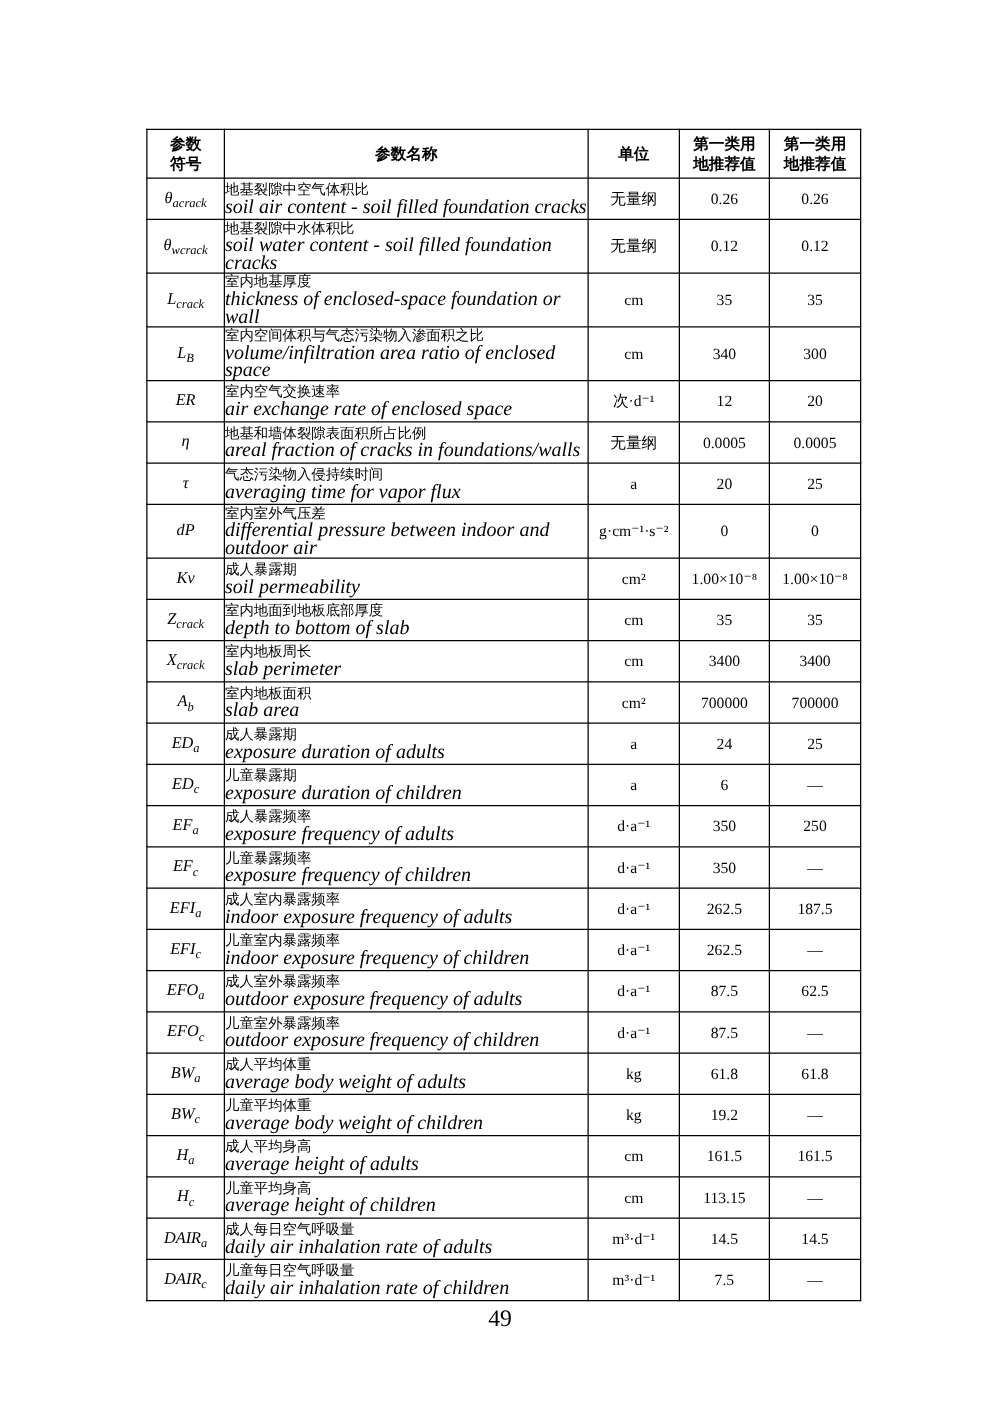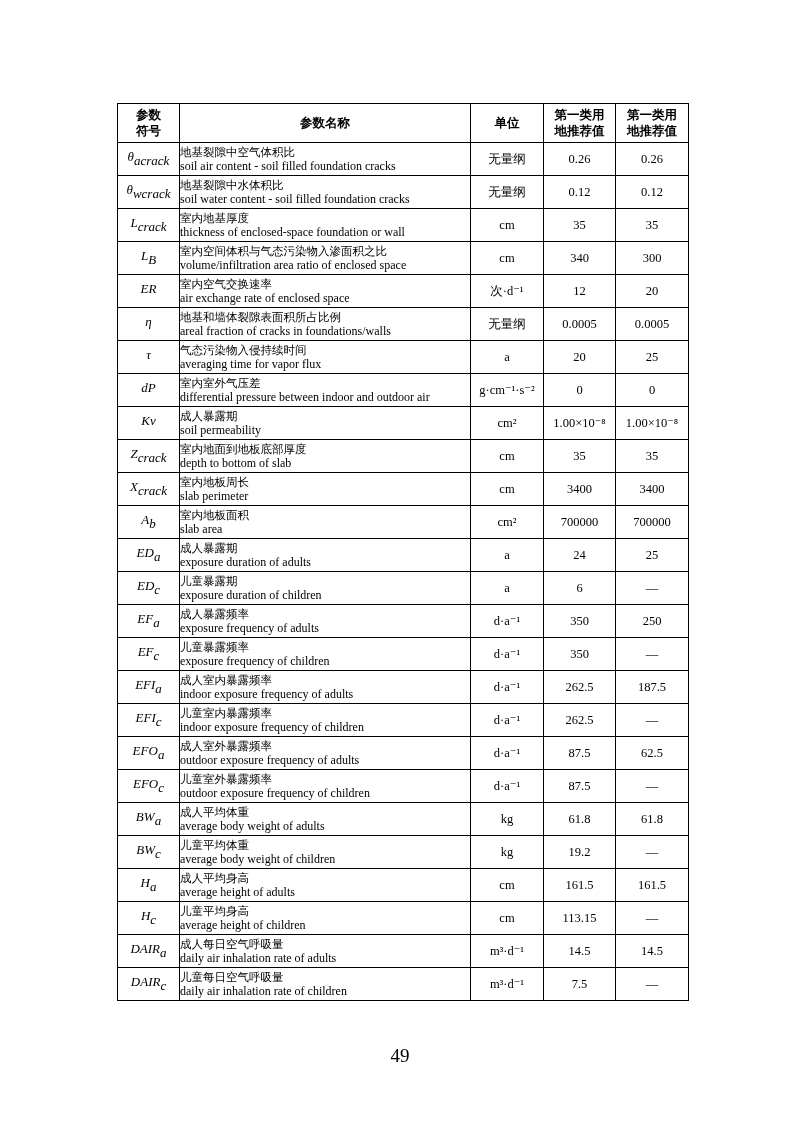--- a/index.html
+++ b/index.html
@@ -33,24 +33,24 @@
     vertical-align: middle;
     white-space: pre-line;
     line-height: 1.3;
   }
   .param-table tbody td { height: 33px; vertical-align: middle; }
   .col-symbol {
     text-align: center;
     font-size: 13px;
   }
   .sym { font-style: italic; }
-  .sym-sub { font-size: 13px; font-style: italic; }
+  .sym-sub { font-size: 10px; font-style: italic; }
   .col-name { text-align: left; padding: 1px 2px 1px 3px; }
   .name-zh { font-size: 11.5px; line-height: 14px; }
-  .name-en { font-size: 12px; line-height: 14px; }
+  .name-en { font-size: 16px; line-height: 14px; font-style: italic; }
   .col-unit, .col-v1, .col-v2 {
     text-align: center;
     font-size: 12.5px;
   }
   td.vtop { vertical-align: top; padding-top: 1px; }
   .page-number {
     position: absolute;
     left: 0;
     right: 0;
     top: 1045px;

